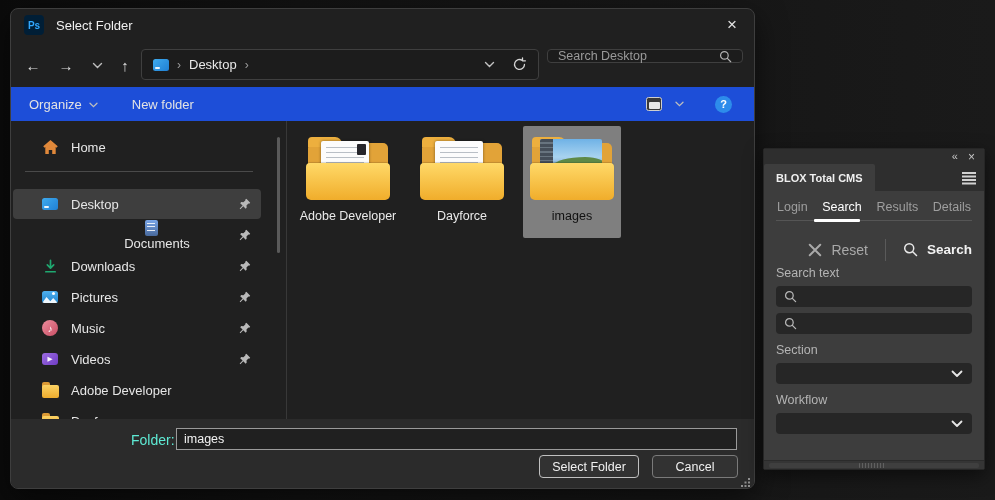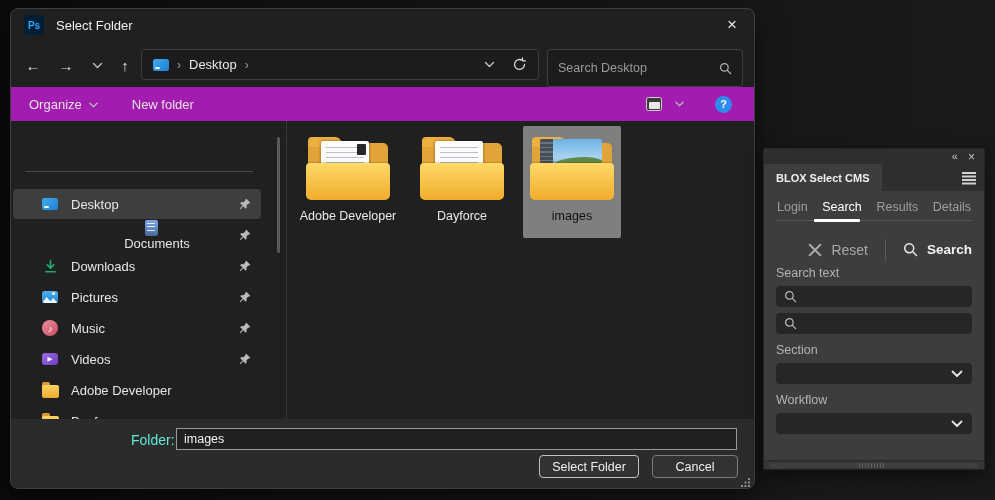--- a/index.html
+++ b/index.html
@@ -33,29 +33,29 @@
     position:absolute; left:130px; top:8px; width:398px; height:31px;
     background:#1c1c1c; border:1px solid #3f3f3f; border-radius:4px;
     display:flex; align-items:center; padding:0 11px;
   }
   .crumb-sep { color:#9a9a9a; font-size:12px; margin:0 8px; }
   .crumb { color:#e8e8e8; font-size:13px; }
   .flexspace { flex:1; }
   .addr-chev { color:#c2c2c2; }
   .refresh { color:#d4d4d4; margin-left:17px; display:flex; }
   .searchbox {
-    position:absolute; left:536px; top:8px; width:196px; height:38px;
+    position:absolute; left:536px; top:8px; width:196px; height:14px;
     background:#1c1c1c; border:1px solid #3f3f3f; border-radius:4px;
     display:flex; align-items:center; padding:0 10px;
   }
   .search-ph { color:#9a9a9a; font-size:12.5px; }
   .mag { color:#b3b3b3; display:flex; }
 
   
-  .cmdbar { position:absolute; left:0; top:78px; right:0; height:34px; background:#a21caf;
+  .cmdbar { position:absolute; left:0; top:78px; right:0; height:34px; background:#1d4ed8;
     display:flex; align-items:center; padding:0 18px; }
   .cmd { display:flex; align-items:center; gap:7px; color:#e3e3e3; font-size:13px; }
   .cmd .chev-s { color:#bdbdbd; display:flex; margin-top:2px; }
   .cmd + .cmd { margin-left:34px; }
   .cmd-right { margin-left:auto; display:flex; align-items:center; gap:13px; padding-right:4px; }
   .viewic { width:16px; height:14px; border:1.5px solid #cfcfcf; border-radius:2.5px; position:relative; background:#3a3a3a; }
   .viewic::after { content:""; position:absolute; left:1.5px; right:1.5px; top:3.5px; bottom:1.5px; background:#e9e9e9; border-radius:1px; }
   .help { width:17px; height:17px; border-radius:50%; background:#2d8ceb; color:#fff; font-weight:bold; font-size:11px;
     display:flex; align-items:center; justify-content:center; margin-left:18px; }
 
@@ -242,20 +242,28 @@
         <div class="help">
           <span>?</span>
         </div>
       </div>
     </div>
 
     <div class="content">
       <div class="v-div"></div>
       <div class="s-scroll"></div>
 
+      <div class="srow" style="top:11px;">
+        <span class="s-ic">
+          <svg width="17" height="16" viewBox="0 0 16 15">
+              <path d="M8 1l6.8 5.9-1 1.2-.9-.7V14H9.6v-3.7H6.4V14H3.1V7.4l-.9.7-1-1.2z" fill="#e0883a"></path>
+            </svg>
+        </span>
+        <span class="s-label">Home</span>
+      </div>
 
       <div class="s-sep"></div>
 
       <div class="srow selected" style="top:68px;">
         <span class="s-ic">
             <span class="ic-desktop"></span>
           </span>
         <span class="s-label">Desktop</span>
         <span class="pin">
           <svg width="12" height="12" viewBox="0 0 14 14" fill="#b9b9b9">
@@ -391,21 +399,21 @@
     </div>
   </div>
 
   <div class="panel">
     <div class="panel-top">
       <span class="p-collapse">«</span>
       <span class="p-close">×</span>
     </div>
 
     <div class="panel-tabrow">
-      <div class="panel-tab">BLOX Select CMS</div>
+      <div class="panel-tab">BLOX Total CMS</div>
       <div class="hamb-wrap">
         <div class="hamb"></div>
       </div>
     </div>
 
     <div class="panel-body">
       <div class="subtabs">
         <span class="subtab">Login</span>
         <span class="subtab active">Search</span>
         <span class="subtab">Results</span>

